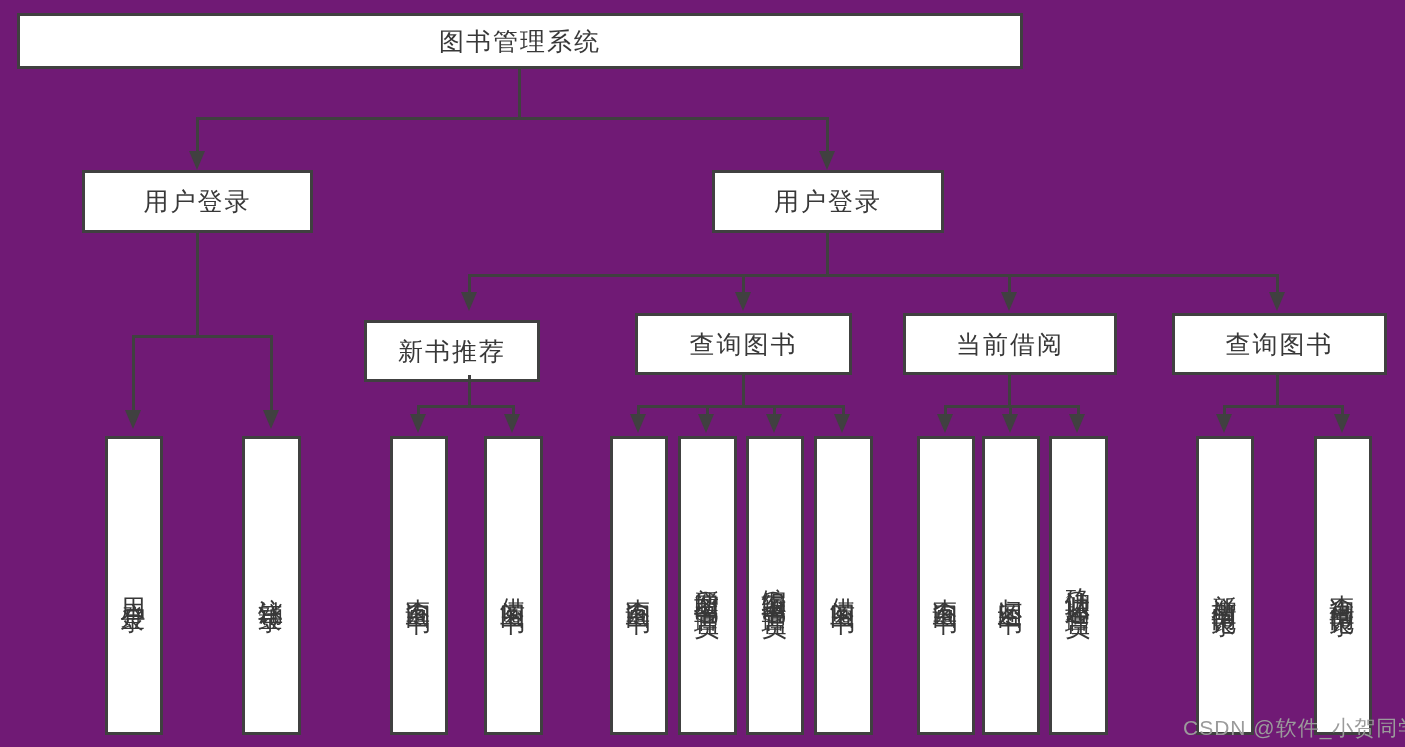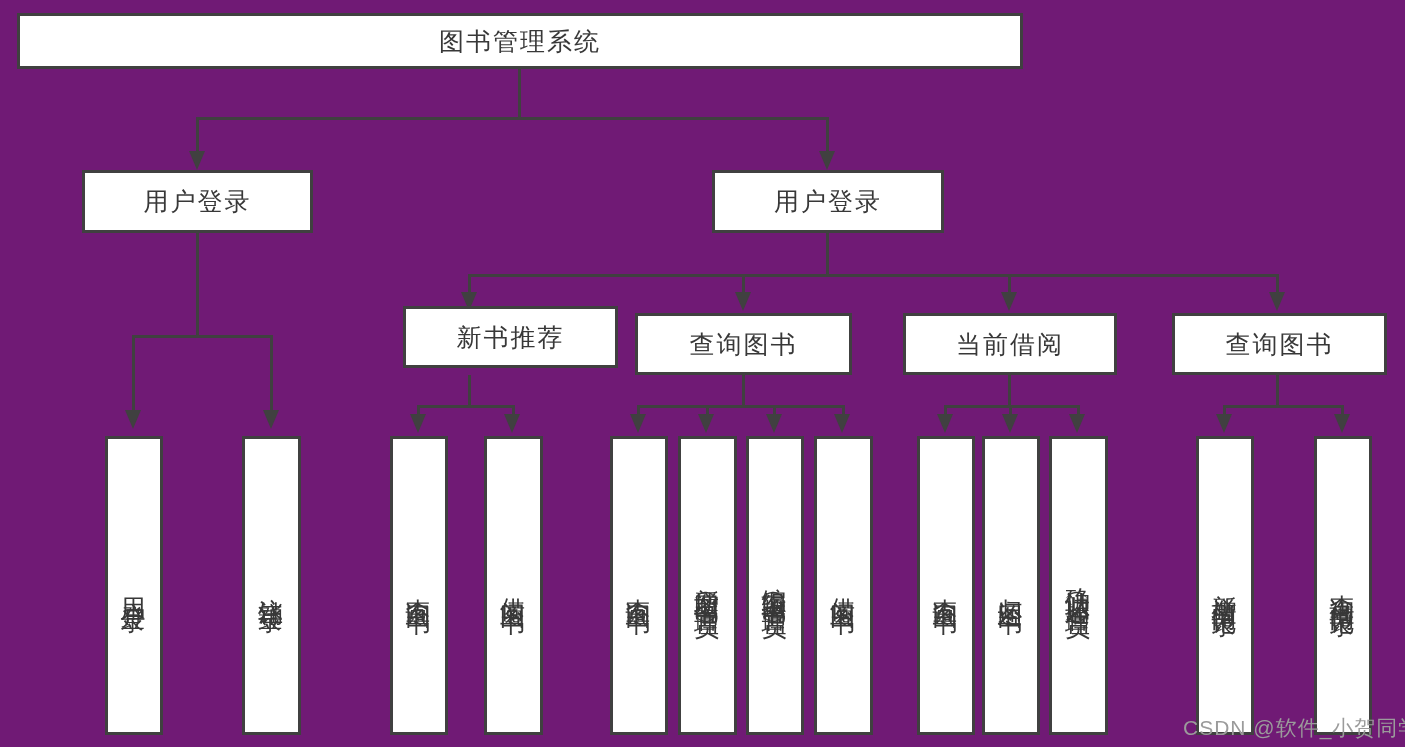--- a/index.html
+++ b/index.html
@@ -90,21 +90,21 @@
   <div class="line" style="left:468px; top:274px; width:811px; height:3px;"></div>
   <div class="line" style="left:468px; top:274px; width:3px; height:21px;"></div>
   <div class="arrowhead" style="left:461px; top:292px;"></div>
   <div class="line" style="left:742px; top:274px; width:3px; height:21px;"></div>
   <div class="arrowhead" style="left:735px; top:292px;"></div>
   <div class="line" style="left:1008px; top:274px; width:3px; height:21px;"></div>
   <div class="arrowhead" style="left:1001px; top:292px;"></div>
   <div class="line" style="left:1276px; top:274px; width:3px; height:21px;"></div>
   <div class="arrowhead" style="left:1269px; top:292px;"></div>
 
-  <div class="box" style="left:364px; top:306px; width:215px; height:62px;margin-left:39px;">
+  <div class="box" style="left:364px; top:320px; width:176px; height:62px;">
     <span class="hlabel">新书推荐</span>
   </div>
   <div class="box" style="left:635px; top:313px; width:217px; height:62px;">
     <span class="hlabel">查询图书</span>
   </div>
   <div class="box" style="left:903px; top:313px; width:214px; height:62px;">
     <span class="hlabel">当前借阅</span>
   </div>
   <div class="box" style="left:1172px; top:313px; width:215px; height:62px;">
     <span class="hlabel">查询图书</span>

